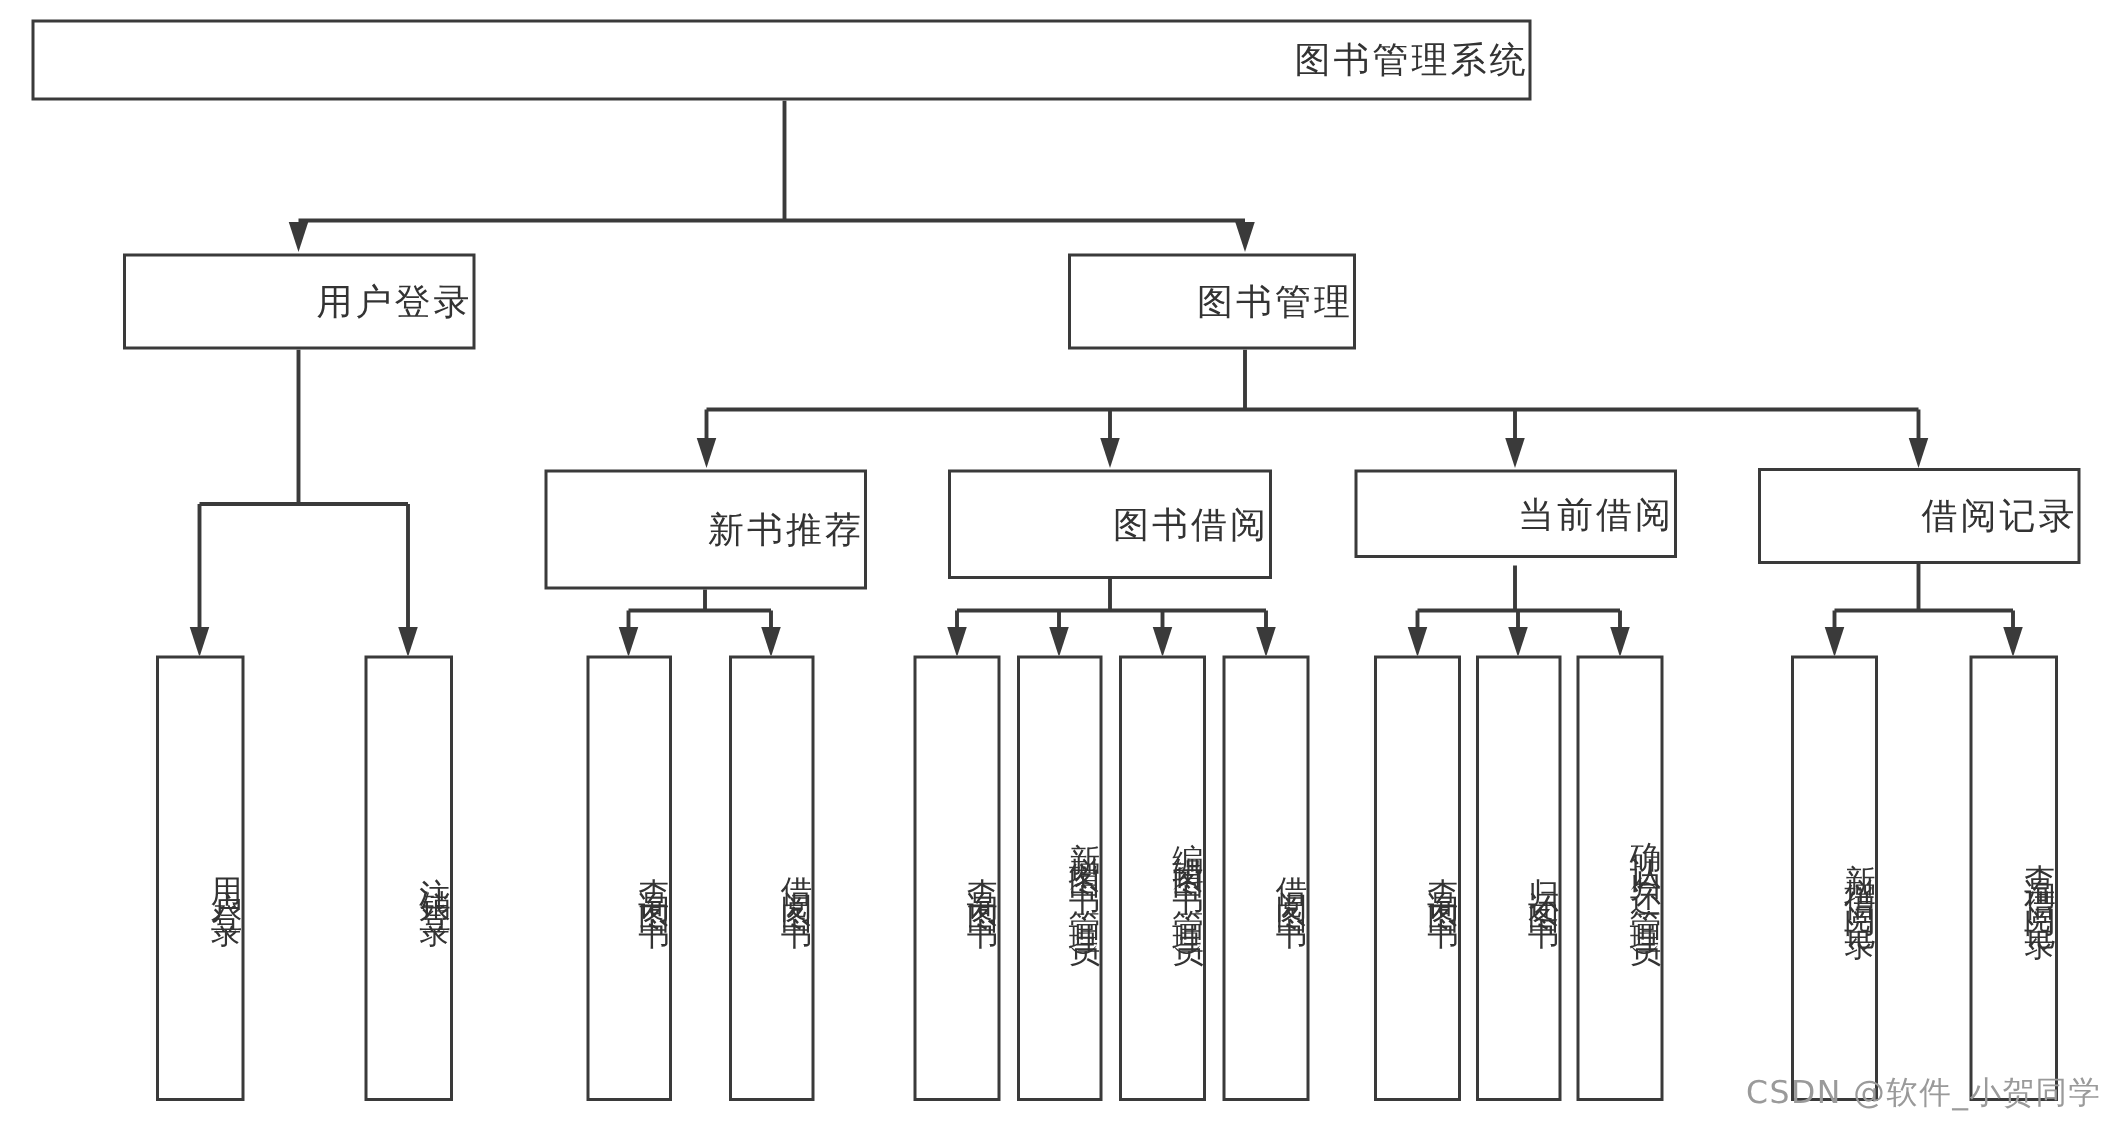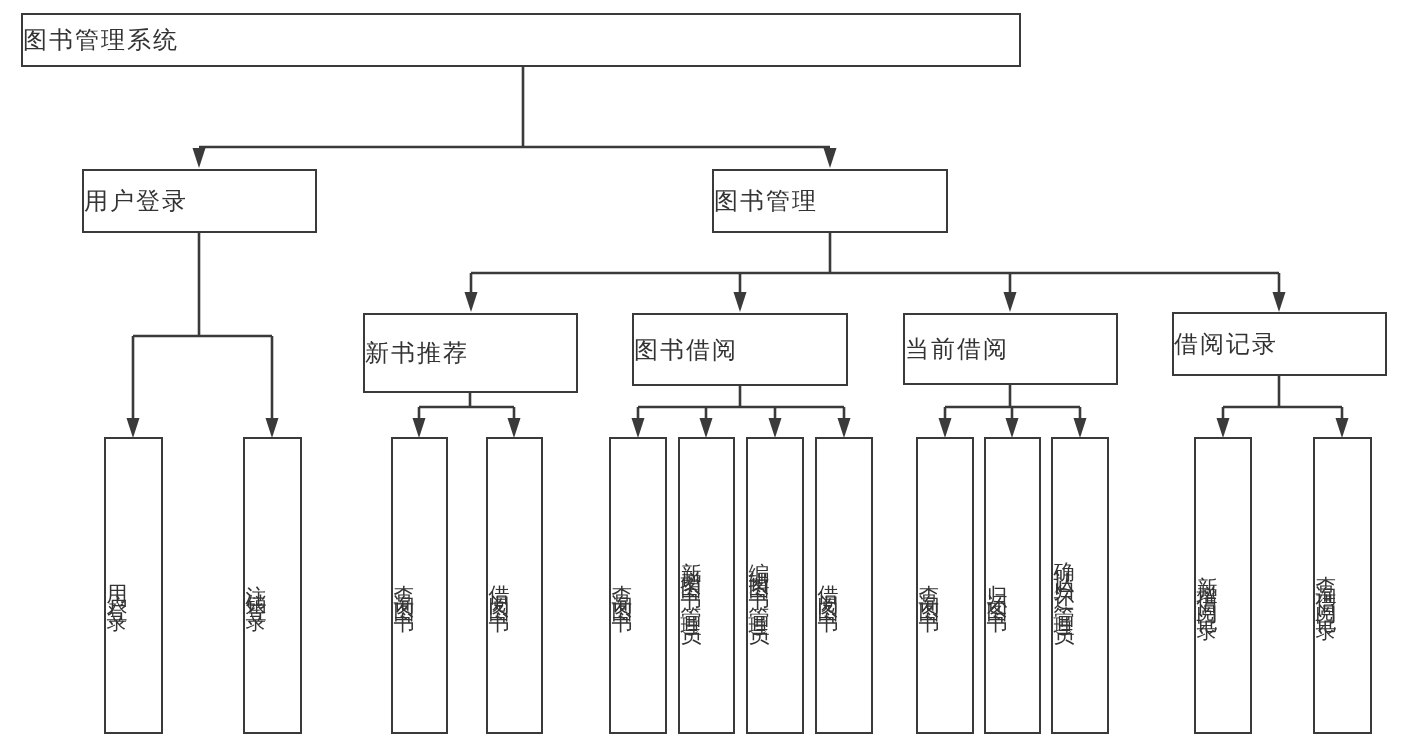--- a/index.html
+++ b/index.html
@@ -30,21 +30,21 @@
     fill: #3a3a3a;
     stroke: none;
   }
   .node {
     position: absolute;
     box-sizing: border-box;
     border: 2.6px solid #3a3a3a;
     background: #ffffff;
     display: flex;
     align-items: center;
-    justify-content: flex-start;
+    justify-content: flex-end;
     color: #333333;
     z-index: 2;
   }
   .node.h span {
     font-size: 24px;
     letter-spacing: 2px;
     white-space: nowrap;
   }
   .node.v span {
     writing-mode: vertical-rl;
@@ -144,31 +144,31 @@
     </g>
   </svg>
 
   <div class="node h" style="left:21px; top:13px; width:1000px; height:54px;">
     <span>图书管理系统</span>
   </div>
 
   <div class="node h" style="left:82px; top:169px; width:235px; height:64px;">
     <span>用户登录</span>
   </div>
-  <div class="node h" style="left:712px; top:169px; width:236px; height:64px;">
+  <div class="node h" style="left:712px; top:169px; width:192px; height:64px;">
     <span>图书管理</span>
   </div>
 
   <div class="node h" style="left:363px; top:313px; width:215px; height:80px;">
     <span>新书推荐</span>
   </div>
   <div class="node h" style="left:632px; top:313px; width:216px; height:73px;">
     <span>图书借阅</span>
   </div>
-  <div class="node h" style="left:903px; top:313px; width:215px; height:72px;">
+  <div class="node h" style="left:903px; top:313px; width:215px; height:59px;">
     <span>当前借阅</span>
   </div>
   <div class="node h" style="left:1172px; top:312px; width:215px; height:64px;">
     <span>借阅记录</span>
   </div>
 
   <div class="node v" style="left:104px; top:437px; width:59px; height:297px;">
     <span>用户登录</span>
   </div>
   <div class="node v" style="left:243px; top:437px; width:59px; height:297px;">
@@ -205,14 +205,15 @@
     <span>确认归还（管理员）</span>
   </div>
 
   <div class="node v" style="left:1194px; top:437px; width:58px; height:297px;">
     <span>新增借阅记录</span>
   </div>
   <div class="node v" style="left:1313px; top:437px; width:59px; height:297px;">
     <span>查询借阅记录</span>
   </div>
 
+  <div id="watermark">CSDN @软件_小贺同学</div>
 
 </div>
 
 </body></html>

